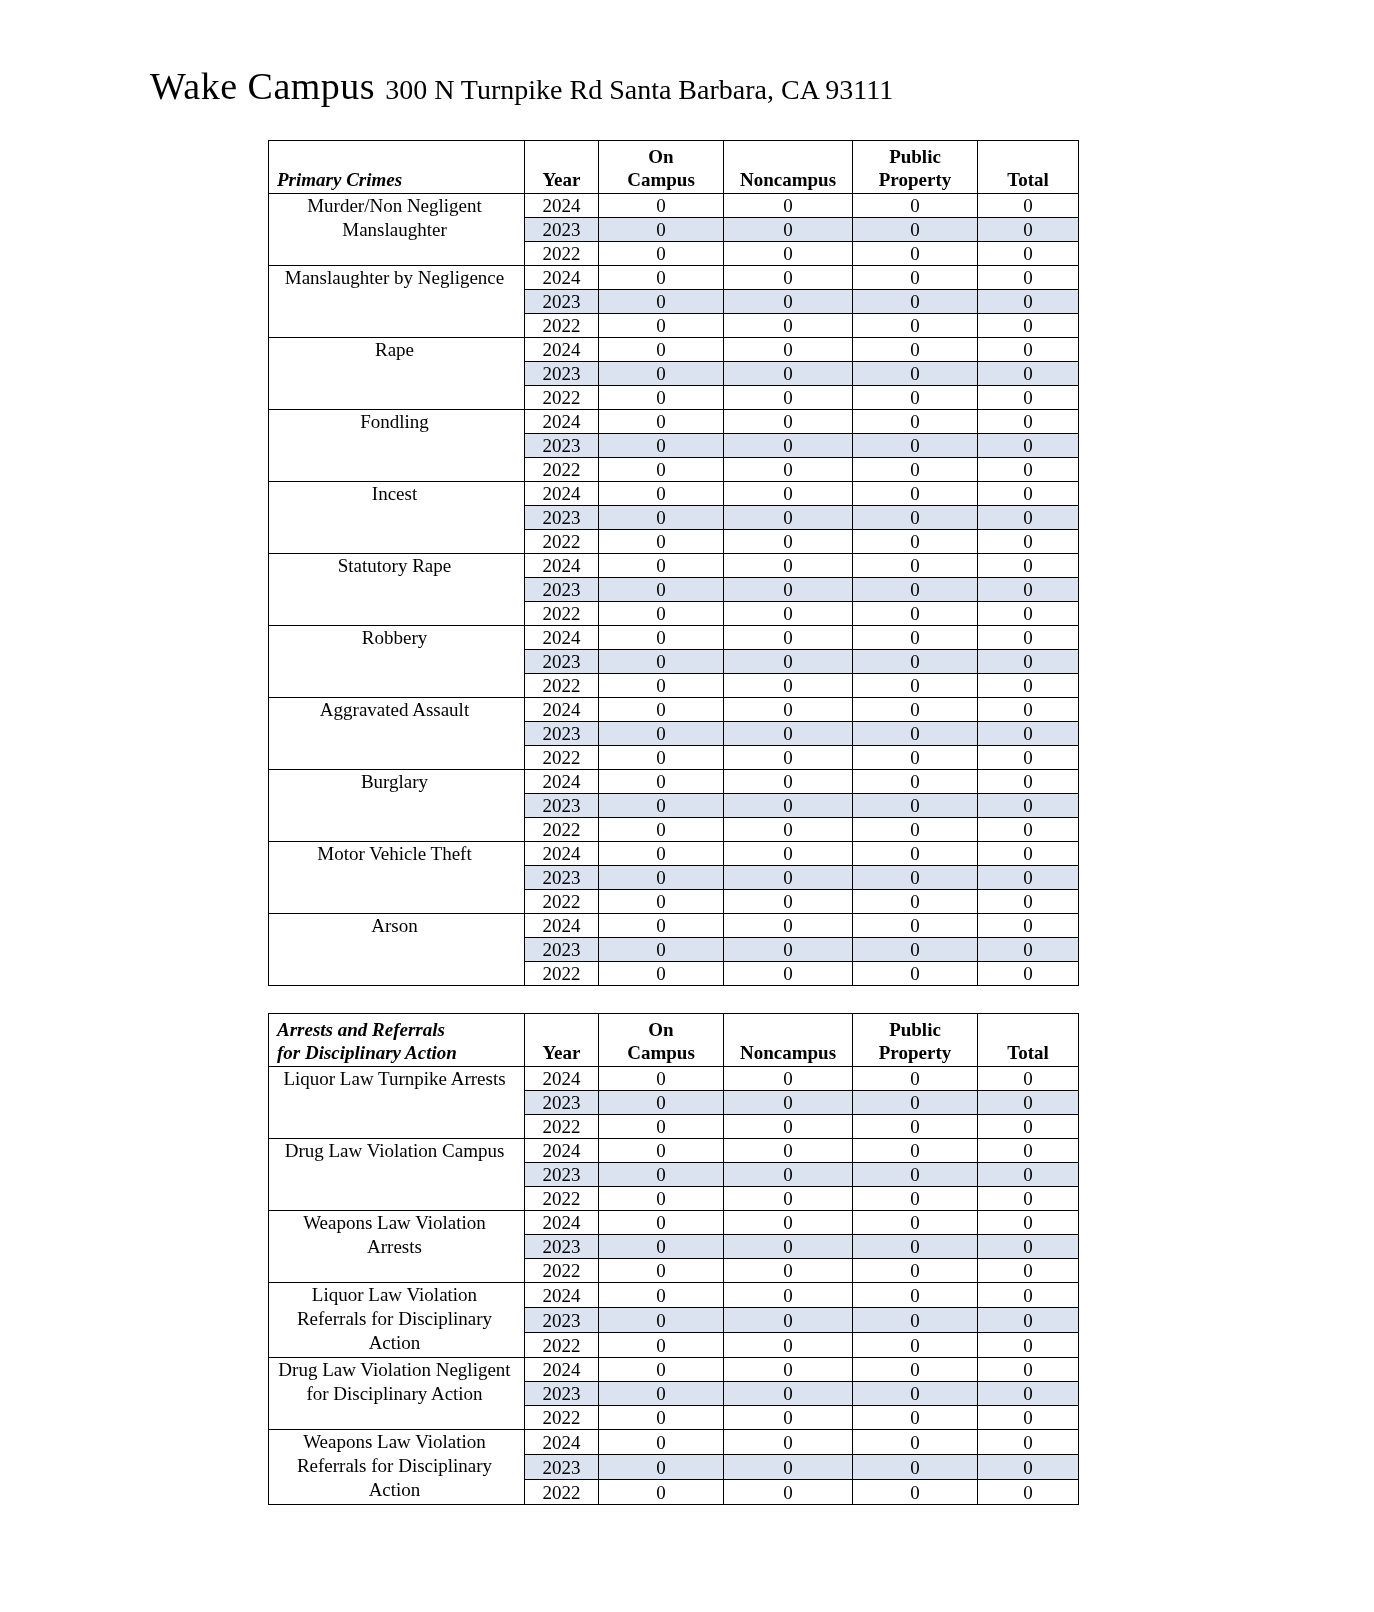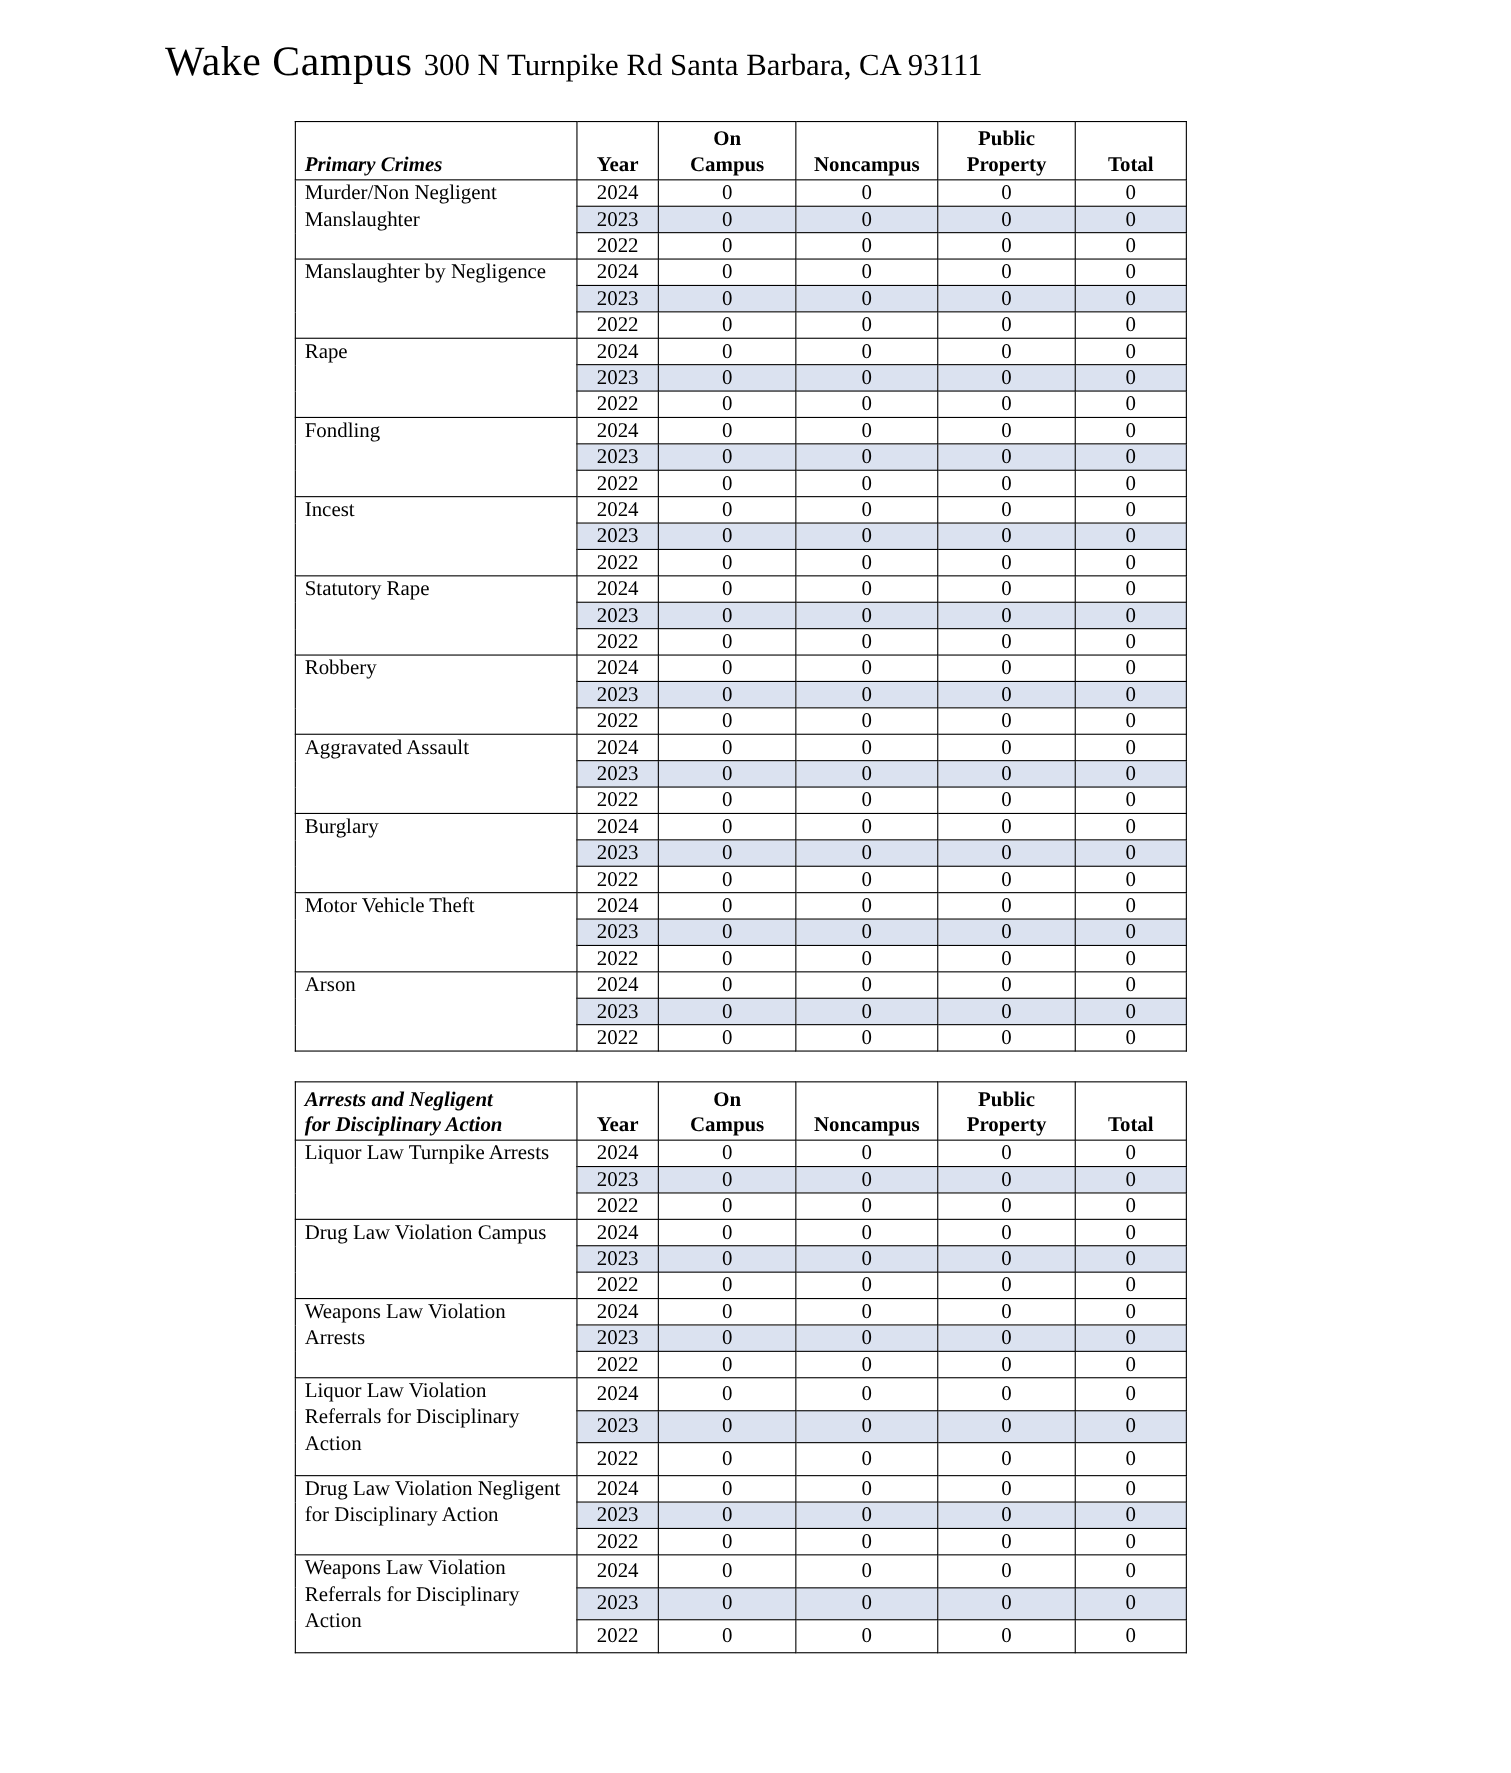--- a/index.html
+++ b/index.html
@@ -2,21 +2,21 @@
 <html><head>
 <meta charset="utf-8">
 <style>
   html, body { margin: 0; padding: 0; }
   body {
     width: 1374px; height: 1612px;
     background: #ffffff; color: #000000;
     font-family: "Liberation Serif", "DejaVu Serif", serif;
     overflow: hidden;
   }
-  .doc-title { margin: 34px 0 0 150px; white-space: nowrap; }
+  .doc-title { margin: 64px 0 0 150px; white-space: nowrap; }
   .doc-title .campus { font-size: 38px; letter-spacing: 0.5px; }
   .doc-title .address { font-size: 28px; margin-left: 10px; }
 
   .tables { margin: 32px 0 0 268px; width: 812px; }
 
   table.crime-table {
     border-collapse: collapse;
     table-layout: fixed;
     width: 810px;
     background: #fff;
@@ -43,23 +43,23 @@
     font-style: italic;
   }
   .crime-table td {
     font-size: 19px;
     height: 23px;
     line-height: 23px;
     text-align: center;
     padding: 0;
   }
   .crime-table td.cat {
-    text-align: left;
+    text-align: center;
     vertical-align: top;
-    padding: 0 12px 16px 8px;
+    padding: 0 12px 2px 8px;
     line-height: 24px;
     background: #fff;
   }
 </style>
 <style>tr.hl td { background: #dbe2f0; }</style></head>
 <body>
 
 <div class="doc-title">
   <span class="campus">Wake Campus</span><span class="address">300 N Turnpike Rd Santa Barbara, CA 93111</span>
 </div>
@@ -335,21 +335,21 @@
       <colgroup>
         <col style="width: 256px;">
         <col style="width: 74px;">
         <col style="width: 125px;">
         <col style="width: 129px;">
         <col style="width: 125px;">
         <col style="width: 101px;">
       </colgroup>
       <thead>
         <tr>
-          <th class="cat">Arrests and Negligent
+          <th class="cat">Arrests and Referrals
 for Disciplinary Action</th>
           <th>Year</th>
           <th>On
 Campus</th>
           <th>Noncampus</th>
           <th>Public
 Property</th>
           <th>Total</th>
         </tr>
       </thead>

